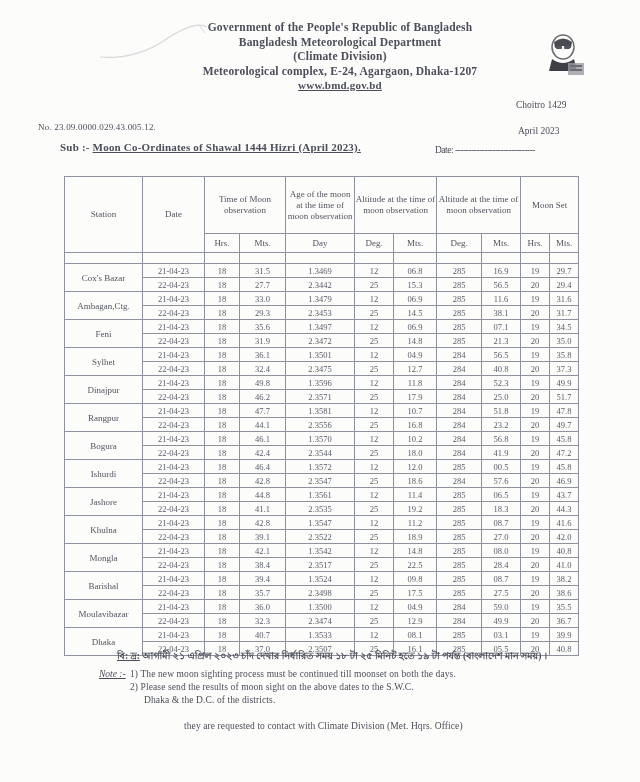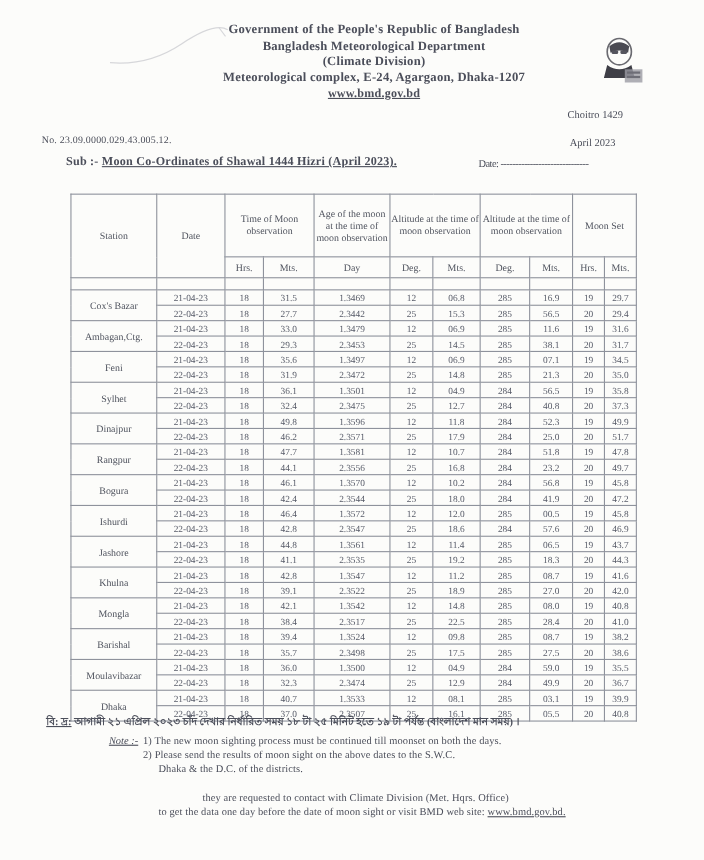--- a/index.html
+++ b/index.html
@@ -44,21 +44,21 @@
   }
   table.moon th{font-weight:normal;font-size:9px;color:#50545f;line-height:11px;}
   table.moon th.grp{white-space:normal;}
   tr.h1 th{height:56px;}
   tr.h2 th{height:18px;}
   tr.spacer td{height:10px;}
   tr.datarow td{height:13px;}
   td.station{font-size:9px;color:#50545f;}
 
   
-  .bn{position:absolute;left:42px;top:649px;font-size:9.5px;font-weight:bold;color:#4b4e5a;width:580px;}
+  .bn{position:absolute;left:42px;top:649px;font-size:9.5px;font-weight:bold;color:#4b4e5a;width:580px;text-align:center;}
   .bn .u{text-decoration:underline;}
   .notelabel{position:absolute;left:99px;top:669px;font-size:9.5px;text-decoration:underline;font-style:italic;}
   .nline{position:absolute;font-size:9.5px;letter-spacing:.1px;}
   .n1{left:130px;top:669px;}
   .n2{left:130px;top:682px;}
   .n3{left:144px;top:695px;}
   .n4{left:130px;top:708px;}
   .n5{left:144px;top:721px;padding-left:40px;}
   .n6{left:144px;top:734px;}
   .weblink{text-decoration:underline;}
@@ -502,15 +502,14 @@
       </tbody>
   </table>
 
   <div class="bn"><span class="u">বি: দ্র:</span><span> আগামী ২১ এপ্রিল ২০২৩ চাঁদ দেখার নির্ধারিত সময় ১৮ টা ২৫ মিনিট হতে ১৯ টা পর্যন্ত (বাংলাদেশ মান সময়) ।</span></div>
 
   <div class="notelabel">Note :-</div>
   <div class="nline n1">1) The new moon sighting process must be continued till moonset on both the days.</div>
   <div class="nline n2">2) Please send the results of moon sight on the above dates to the S.W.C.</div>
   <div class="nline n3">Dhaka &amp; the D.C. of the districts.</div>
   <div class="nline n5">they are requested to contact with Climate Division (Met. Hqrs. Office)</div>
-  <div class="nline n6"><span>to get the data one day before the date of moon sight or visit BMD web site: </span><span class="weblink">www.bmd.gov.bd.</span></div>
 
 </div>
 
 </body></html>

